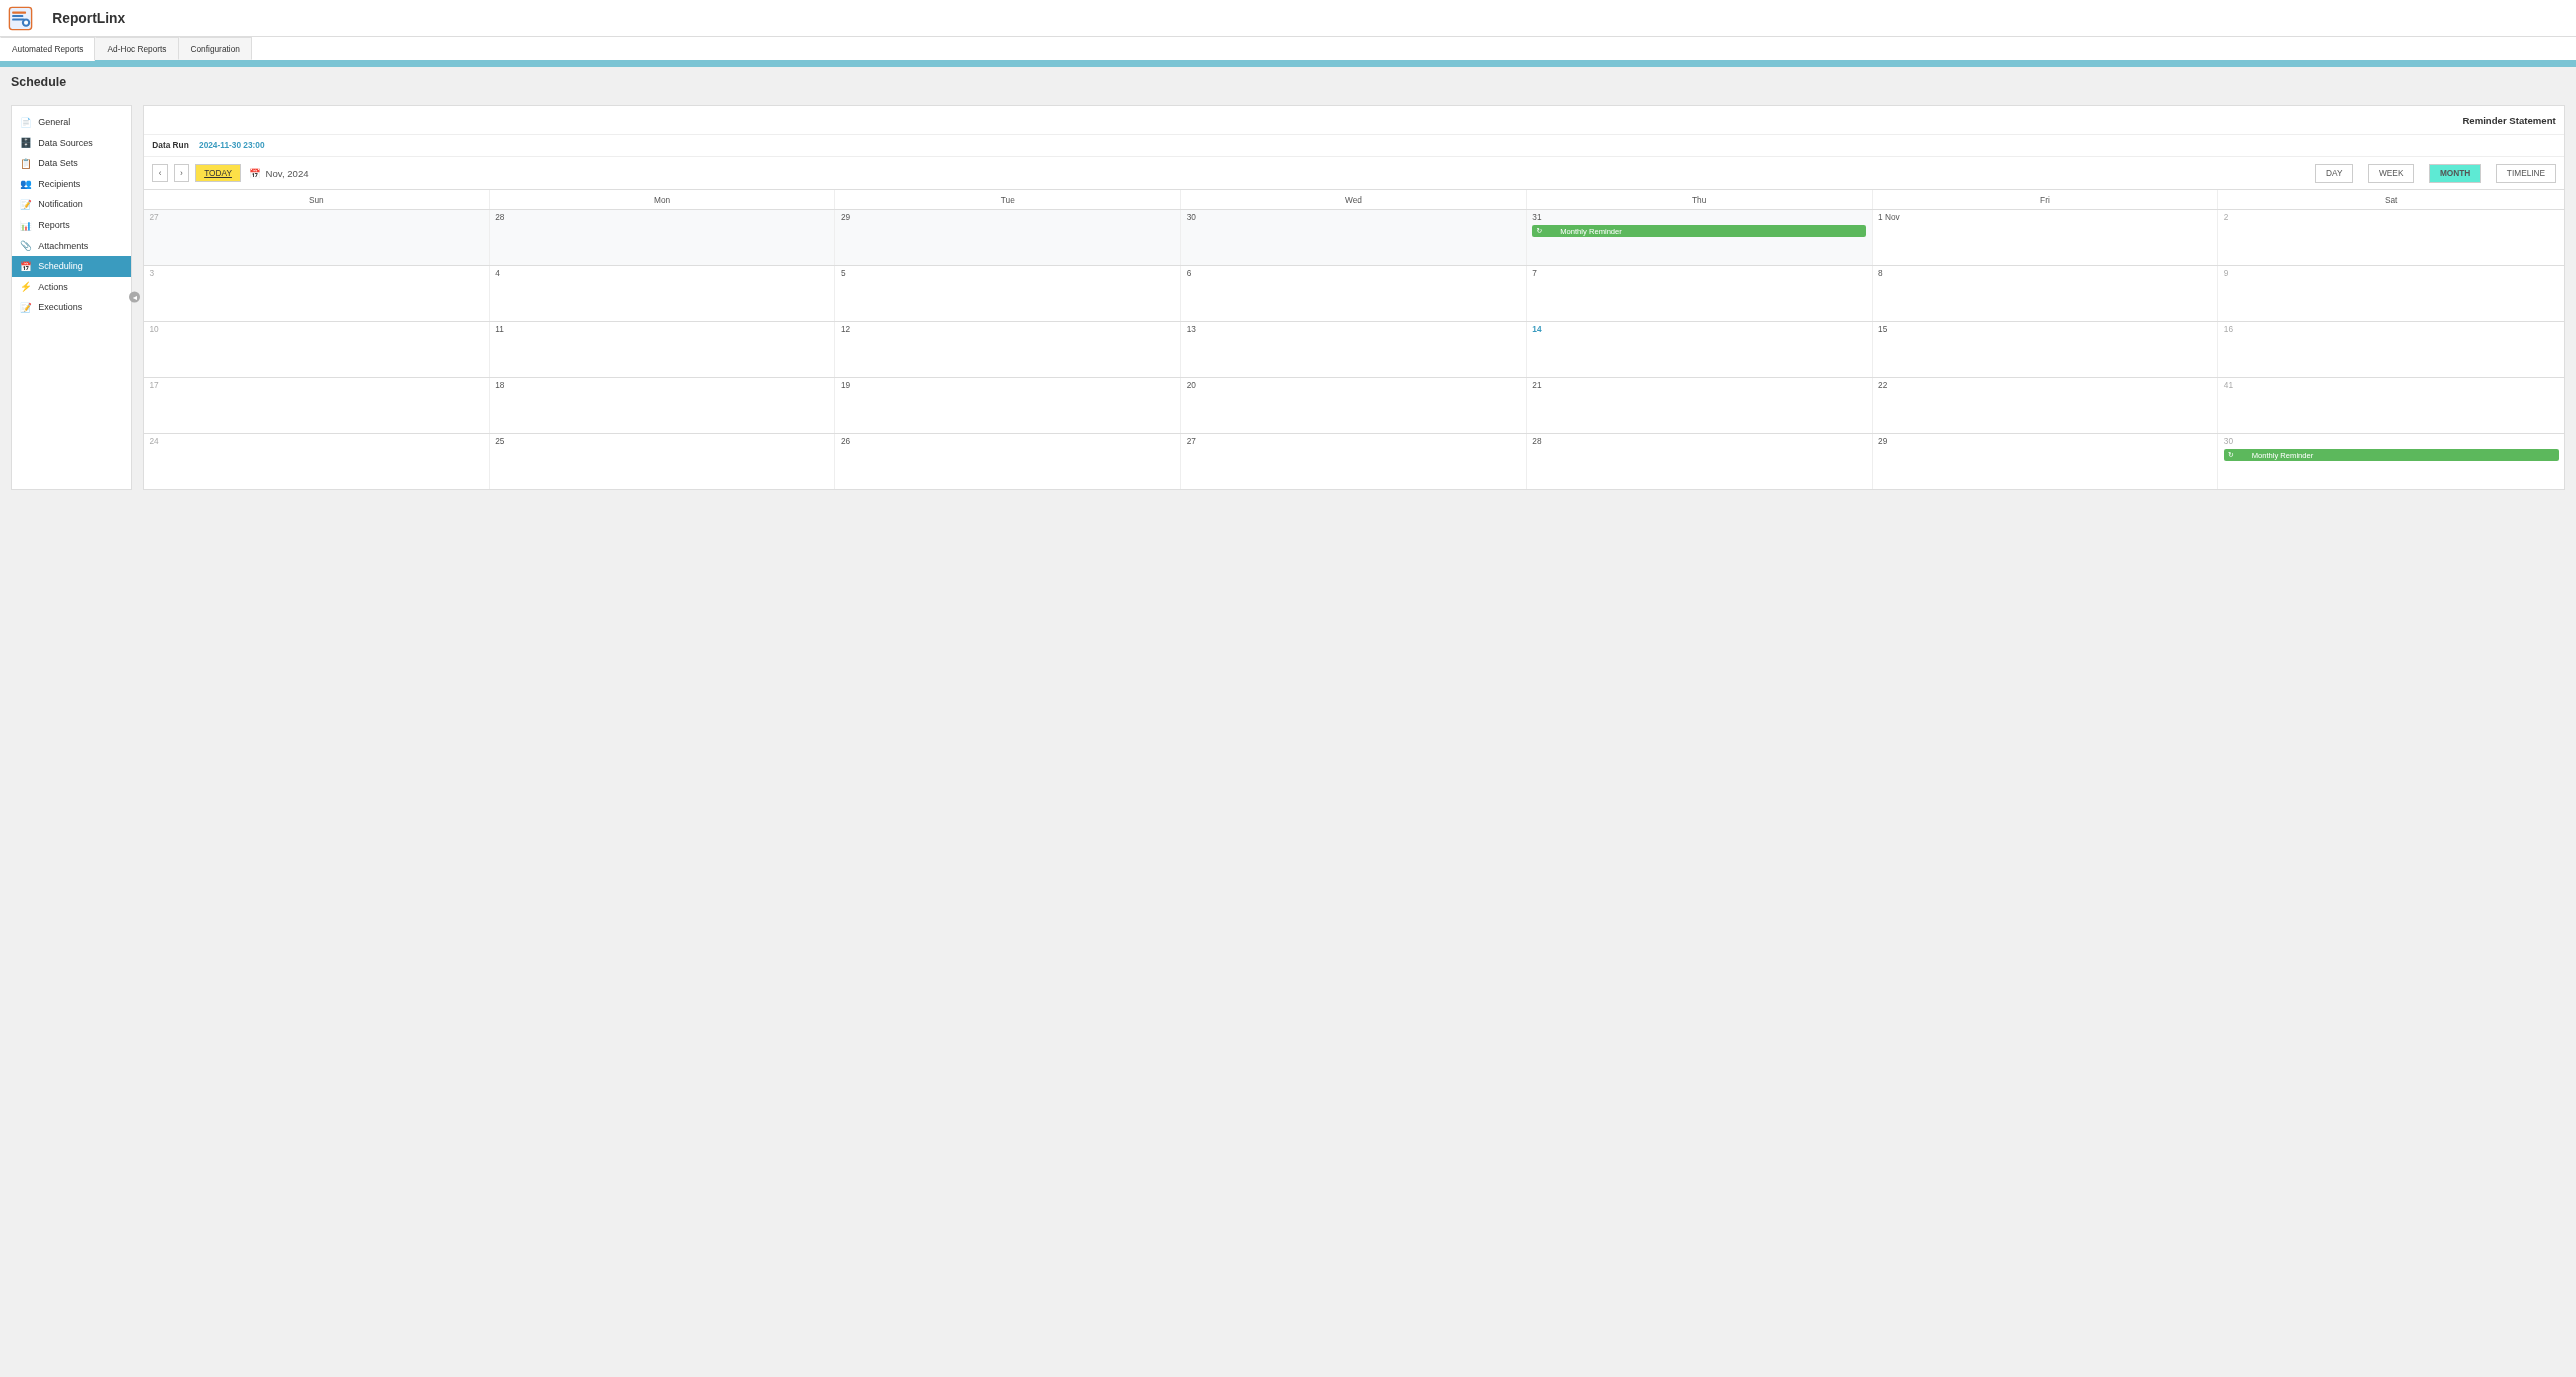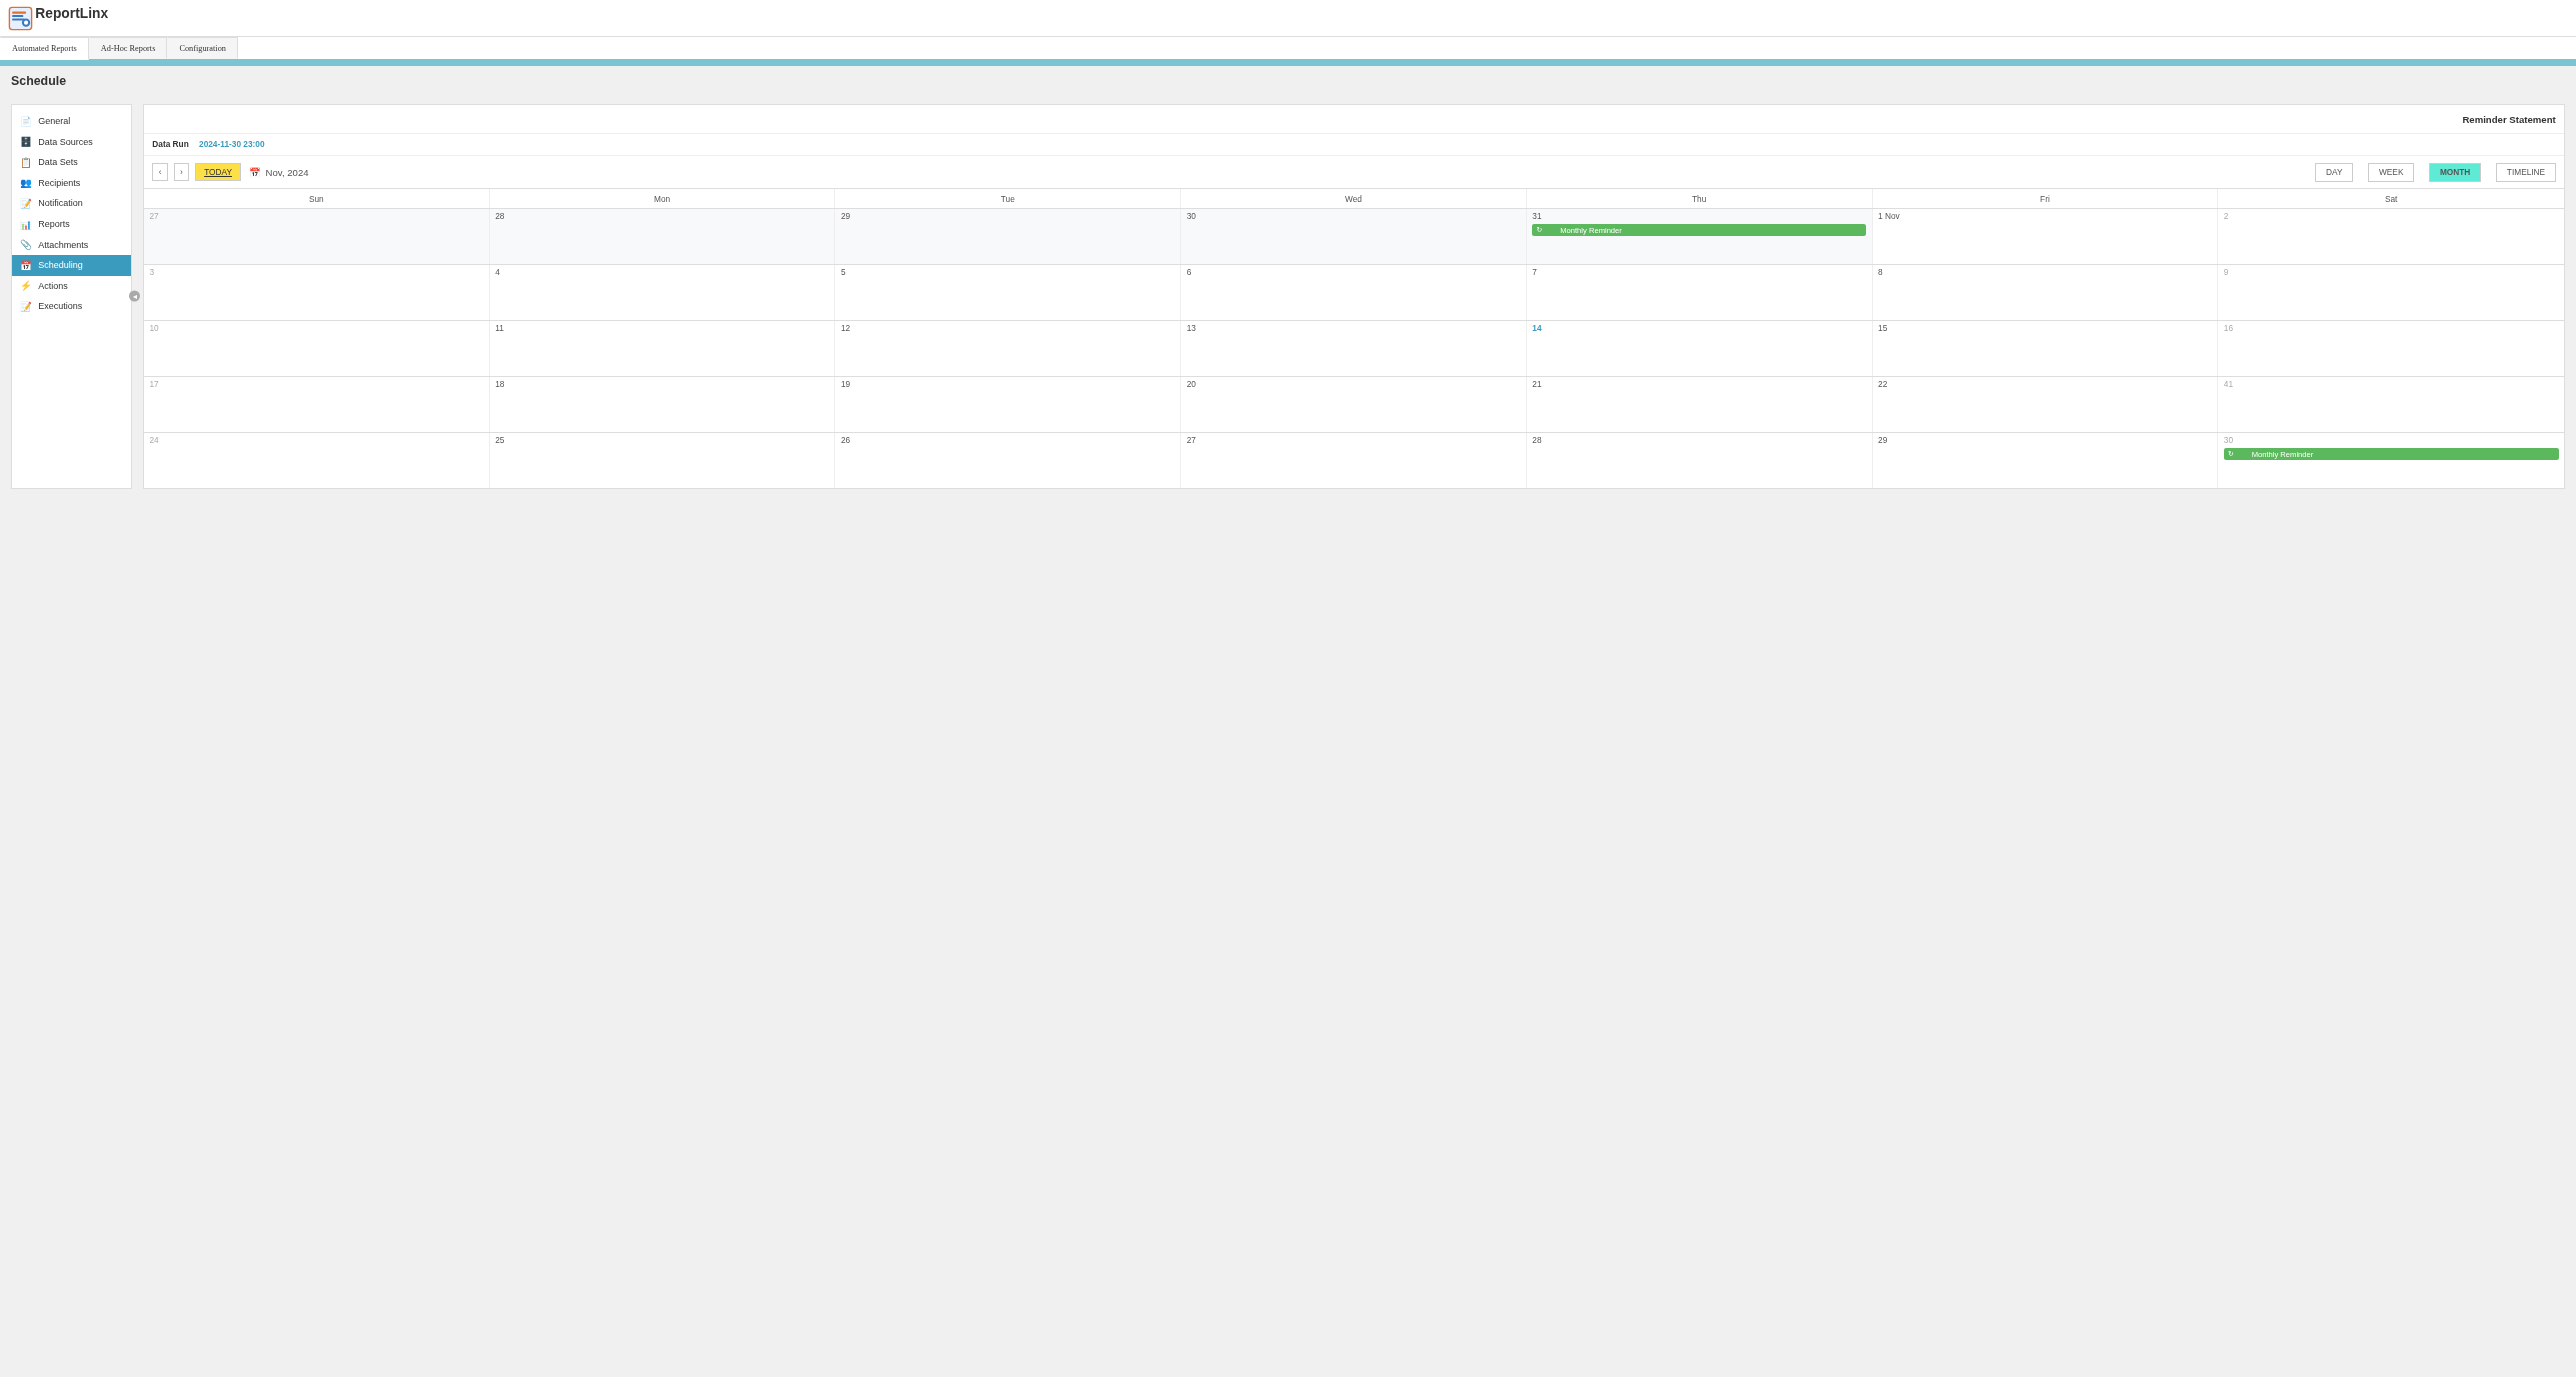--- a/index.html
+++ b/index.html
@@ -1,27 +1,27 @@
 <!DOCTYPE html>
 <html style="font-size:11px"><head>
   <meta charset="utf-8">
   <style>
     * { box-sizing: border-box; margin: 0; padding: 0; }
     body { font-family: Arial, sans-serif; font-size: 9px; background: #f0f0f0; color: #333; }
 
     
     .header { background: #fff; border-bottom: 0.7px solid #ddd; padding: 5.5px 8.3px; display: flex; align-items: center; }
-    .logo-container { display: flex; align-items: flex-start; gap: 2px; }
+    .logo-container { display: flex; align-items: center; gap: 19px; }
     .logo-icon { width: 25px; height: 25px; }
     .logo-text { font-size: 13.8px; font-weight: normal; color: #333; }
     .logo-text span { font-weight: bold; }
 
     
     .nav-tabs { background: #fff; border-bottom: 1.4px solid #7bc4d4; display: flex; }
-    .nav-tab { padding: 5.5px 11px; font-size: 8.3px; cursor: pointer; border: 0.7px solid transparent; color: #333; background: #f5f5f5; border-top: 0.7px solid #ddd; border-right: 0.7px solid #ddd; font-family: Liberation Serif, serif; }
+    .nav-tab { padding: 5.5px 11px; font-size: 8.3px; cursor: pointer; border: 0.7px solid transparent; color: #333; background: #f5f5f5; border-top: 0.7px solid #ddd; border-right: 0.7px solid #ddd; }
     .nav-tab.active { background: #fff; border-bottom: 1.4px solid #fff; margin-bottom: -1.4px; }
 
     
     .blue-stripe { height: 5.5px; background: #7bc4d4; }
 
     
     .main-wrapper { display: flex; padding: 11px; gap: 0; }
 
     
     .page-title-area { padding: 8.3px 11px 5.5px 11px; }

